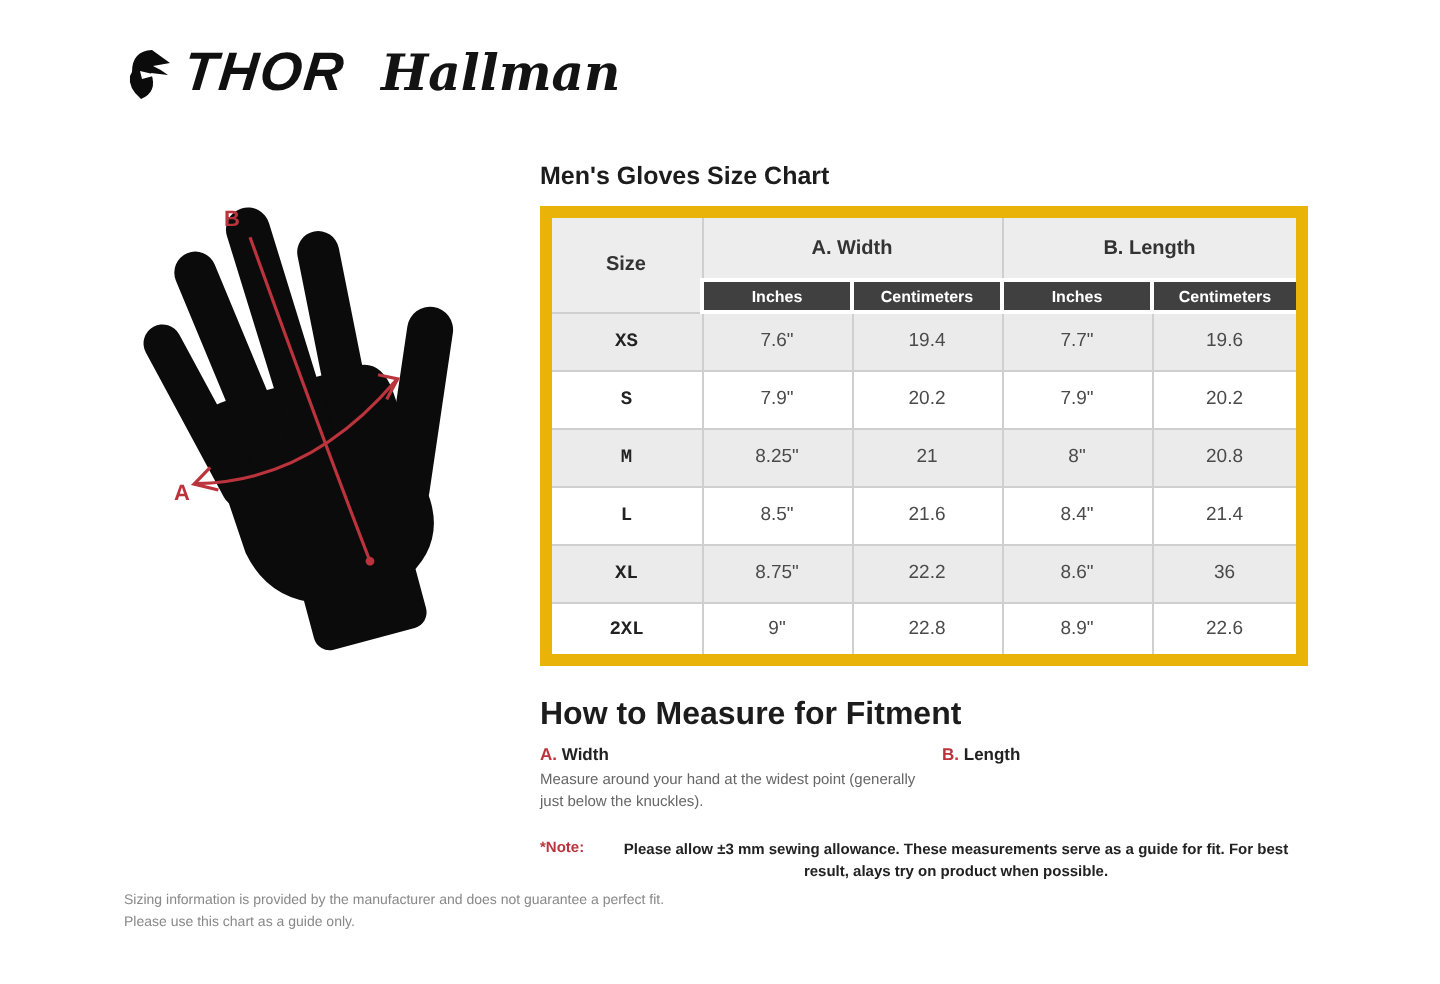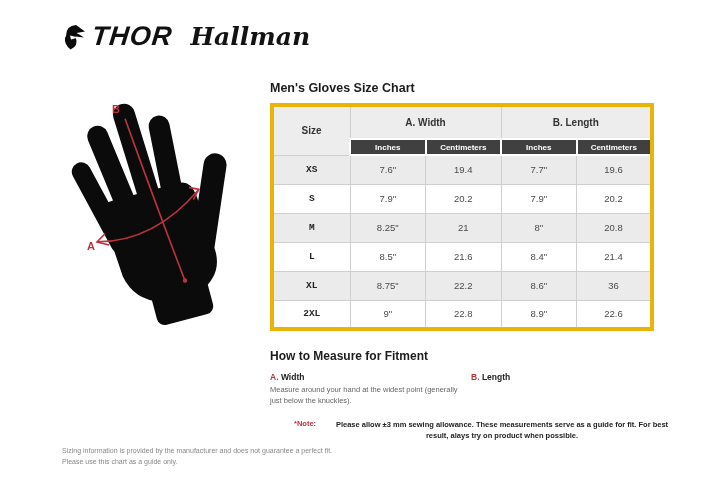--- a/index.html
+++ b/index.html
@@ -30,45 +30,45 @@
   .reddot  { fill: var(--accent); }
   .glove-label { font-family: "Liberation Sans", sans-serif; font-size: 11px; font-weight: bold; fill: var(--accent); }
 
   
   .content { position: absolute; left: 270px; top: 0; width: 385px; }
   .page-title { position: absolute; top: 81px; left: 0; font-size: 12.5px; font-weight: bold; color: var(--ink); }
 
   table.size-table {
     position: absolute; top: 103px; left: 0; width: 384px;
     border-collapse: collapse; table-layout: fixed;
-    border: 4px solid #eab308;
+    border: 6px solid #eab308;
   }
   table.size-table th, table.size-table td {
     border: 1px solid #cfcfcf; text-align: center; vertical-align: middle;
   }
   th.size-head { background: #ededed; font-size: 10px; color: #333; width: 78px; }
   th.group-head { background: #ededed; font-size: 10px; color: #333; height: 34px; }
   tr.sub-row th {
     background: #404040; color: #ffffff; font-size: 8px; height: 16px;
     border: 2px solid #ffffff; font-weight: bold;
   }
   tbody th { font-size: 9.5px; color: #222; height: 29px; font-family: Liberation Mono, monospace; }
   tbody td { font-size: 9.5px; color: #4a4a4a; height: 29px; font-weight: normal; }
   tbody tr:nth-child(odd) { background: #ebebeb; }
   tbody tr:nth-child(even) { background: #ffffff; }
 
-  .fitment-title { position: absolute; top: 349px; left: 0; font-size: 12px; font-weight: bold; color: var(--ink); }
+  .fitment-title { position: absolute; top: 349px; left: 0; font-size: 16px; font-weight: bold; color: var(--ink); }
 
   .measure-col-a { position: absolute; top: 372px; left: 0; width: 194px; }
   .measure-col-b { position: absolute; top: 372px; left: 201px; width: 184px; }
   .measure-head { font-size: 8.5px; font-weight: bold; color: #222; margin-bottom: 3px; }
   .measure-head .letter { color: var(--accent); }
   .measure-desc { font-size: 7.5px; color: #666; line-height: 1.45; }
 
-  .note { position: absolute; top: 419px; left: 0; width: 384px; display: flex; margin-left: 24px; }
+  .note { position: absolute; top: 419px; left: 0; width: 384px; display: flex; }
   .note-label { flex: 0 0 32px; font-size: 7.5px; font-weight: bold; color: var(--accent); }
   .note-text { width: 352px; font-size: 7.5px; font-weight: bold; color: #222; line-height: 1.5; text-align: center; }
 
   .disclaimer { position: absolute; left: 62px; top: 446px; font-size: 7px; color: #888; line-height: 1.5; }
 </style>
 </head>
 <body>
 
 <div class="page">
 

